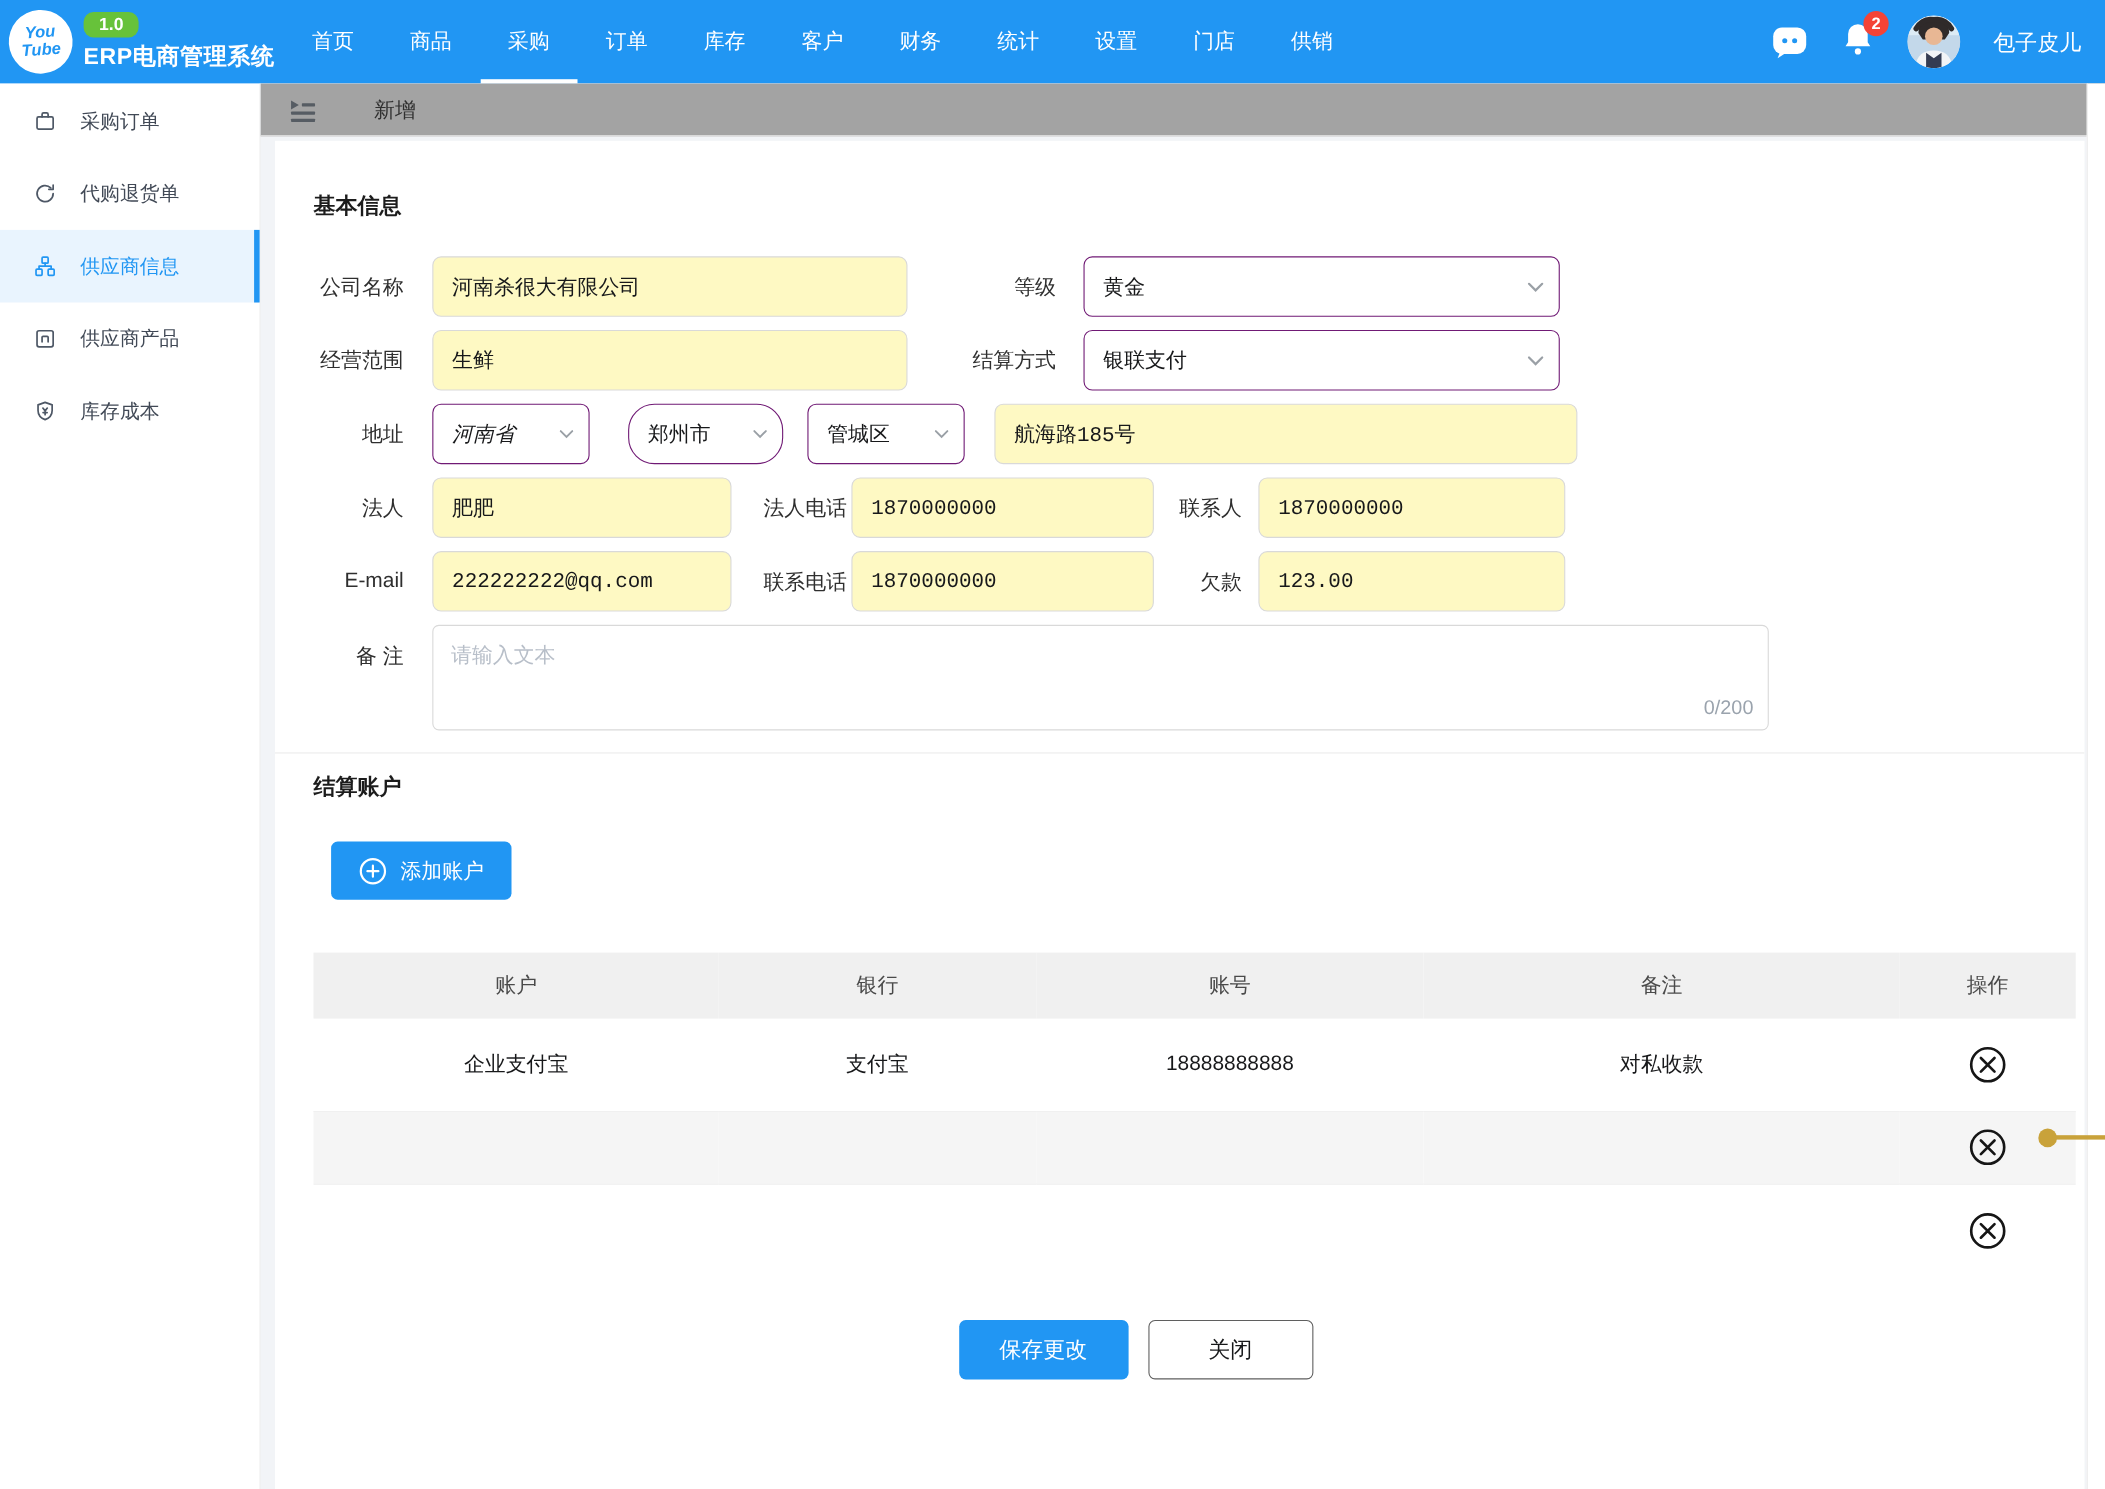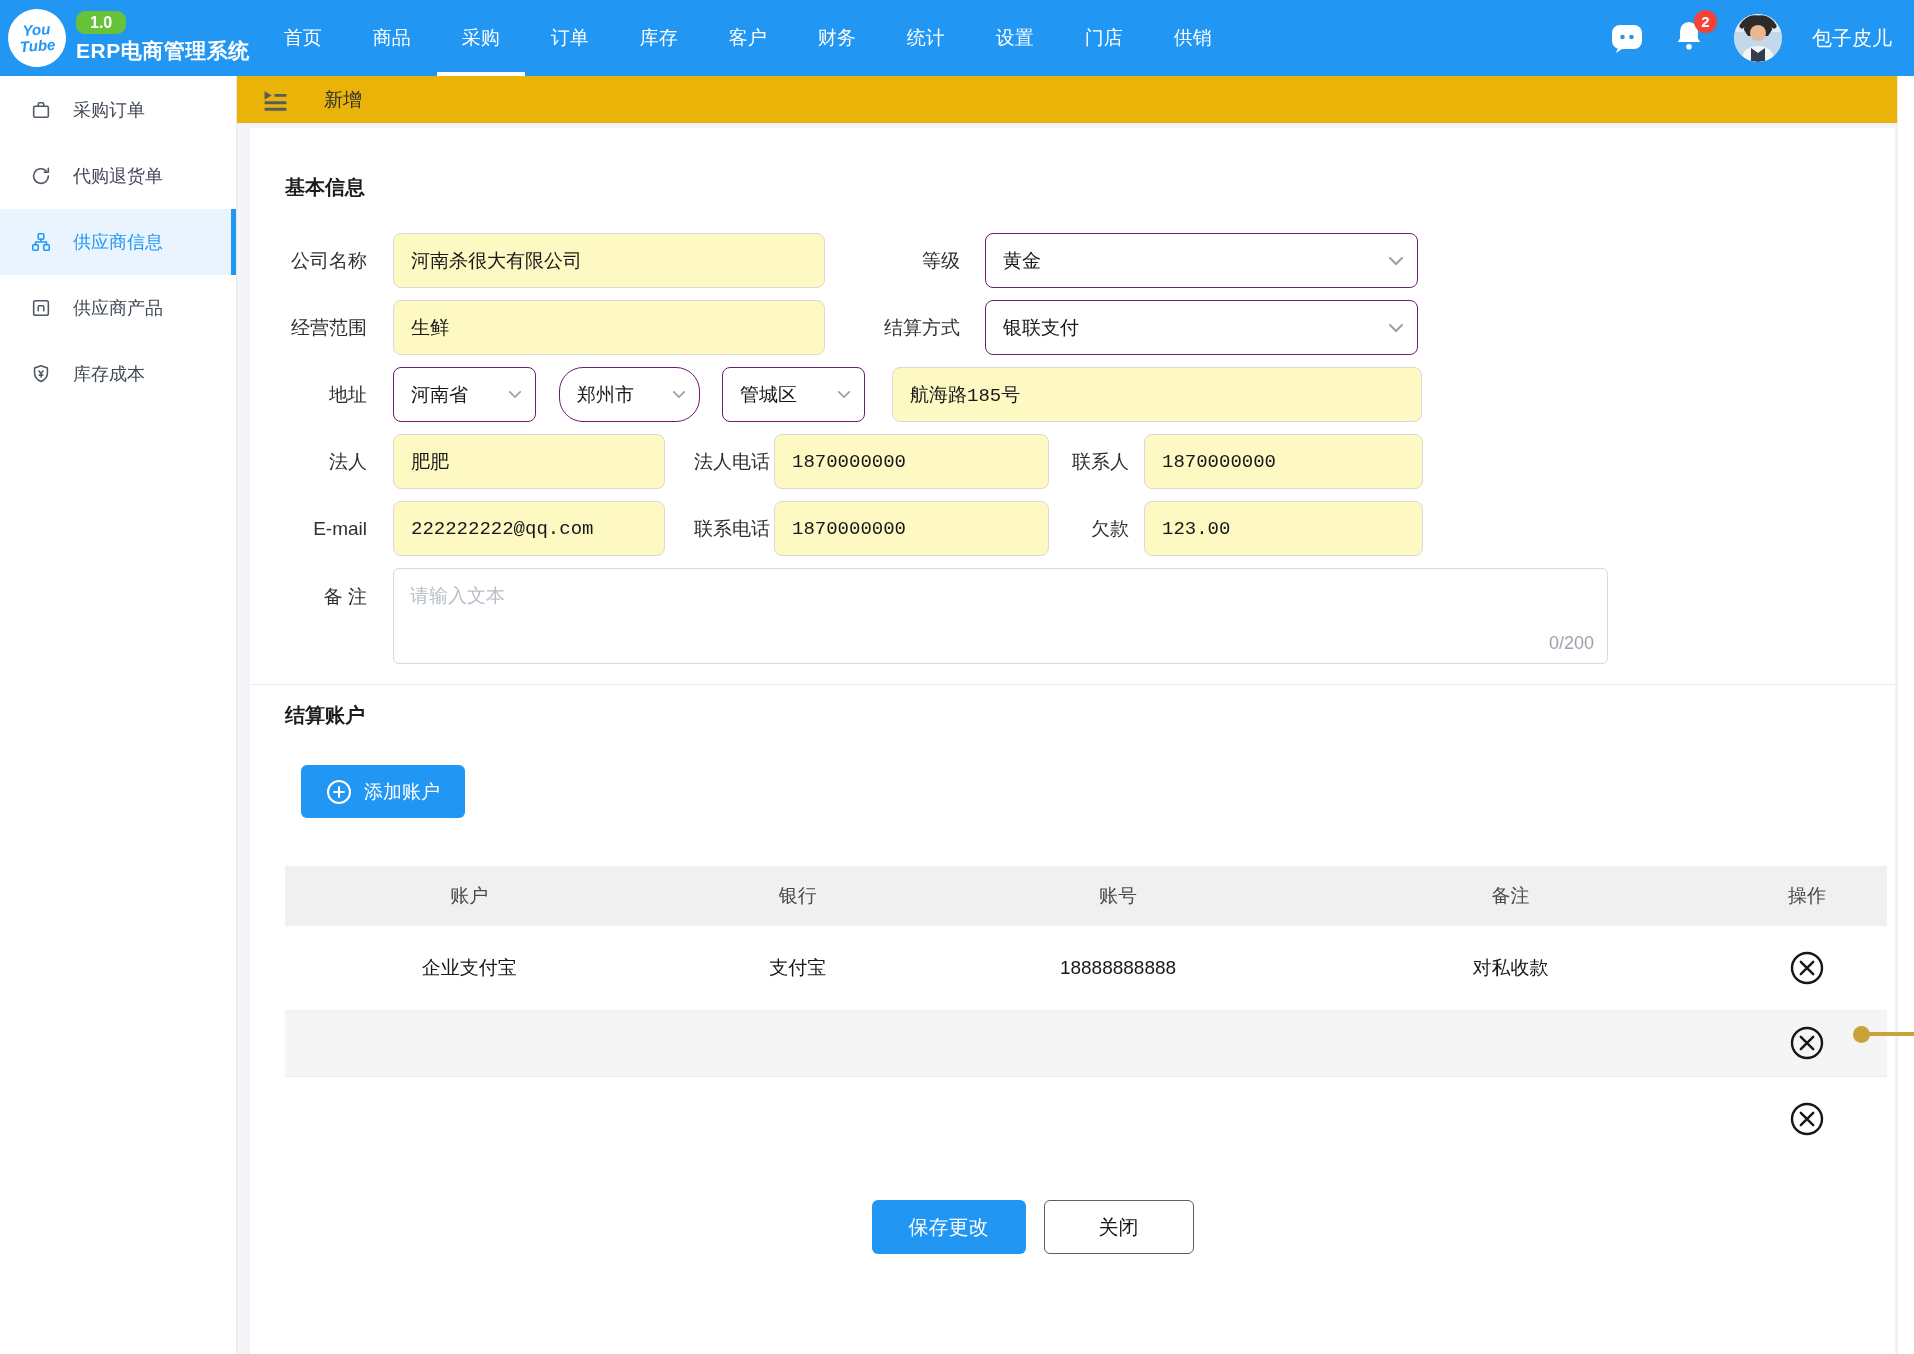--- a/index.html
+++ b/index.html
@@ -56,22 +56,22 @@
   .side-item .sicon { display:flex; color:#4e5866; }
   .side-item.active { background:#e9f4fe; color:#2196f3; }
   .side-item.active .sicon { color:#2196f3; }
   .side-item.active::after {
     content:""; position:absolute; right:0; top:0; height:100%; width:5px; background:#2196f3;
   }
 
   .main { flex:1; display:flex; flex-direction:column; background:#f2f4f7; position:relative; min-width:0; }
   .gutter { position:absolute; top:0; right:0; bottom:0; width:17px; background:#fff; border-left:1px solid #ececec; z-index:5; }
   .crumb-bar {
-    height:48px; background:#eab308; display:flex; align-items:center;
-    padding-left:25px; gap:35px; border-bottom:1px solid #f0f0f0; flex-shrink:0;
+    height:48px; background:#a3a3a3; display:flex; align-items:center;
+    padding-left:25px; gap:51px; border-bottom:1px solid #f0f0f0; flex-shrink:0;
   }
   .crumb-label { font-size:19px; color:#303030; }
   .card { flex:1; background:#fff; margin:4px 19px 0 13px; overflow:hidden; }
   .pad { padding-left:35px; padding-right:5px; }
   .pad.first { padding-top:46px; }
   .section-title { font-size:20px; font-weight:bold; color:#1c1c1c; margin:0 0 32px 0; }
 
   
   .form-row { display:flex; align-items:center; margin-bottom:12px; }
   .form-row.top { align-items:flex-start; }
@@ -84,21 +84,21 @@
     height:55px; border:1px solid #d9d9d9; border-radius:8px; font-size:19px; color:#17181a;
     padding:13px 17px; background:#fef9c3; outline:none; font-family:Liberation Mono, monospace;
   }
   .w432 { width:432px; } .w272 { width:272px; } .w275 { width:275px; } .w279 { width:279px; } .w530 { width:530px; }
   .sel {
     position:relative; display:flex; align-items:center; height:55px; border:1px solid #701a75;
     border-radius:8px; padding:0 40px 0 17px; font-size:19px; color:#17181a; cursor:pointer; background:#fff;
   }
   .sel .chev { position:absolute; right:13px; display:flex; }
   .w433 { width:433px; } .w143 { width:143px; } .w141 { width:141px;border-radius:24px; }
-  .mr23 { margin-right:23px; } .mr22 { margin-right:22px; } .mr27 { margin-right:27px; }
+  .mr23 { margin-right:35px;font-style:italic; } .mr22 { margin-right:22px; } .mr27 { margin-right:27px; }
   .remark-wrap { position:relative; width:1215px; }
   .remark-wrap textarea {
     width:100%; height:96px; border:1px solid #d9d9d9; border-radius:6px; padding:14px 16px;
     font-size:19px; color:#17181a; resize:none; outline:none; font-family:inherit; display:block;
   }
   .remark-wrap textarea::placeholder { color:#b8bfc9; }
   .counter { position:absolute; right:14px; bottom:10px; color:#9aa3ad; font-size:18px; }
 
   .divider { height:1px; background:#ececec; margin-top:20px; }
   .pad.second { padding-top:17px; }

